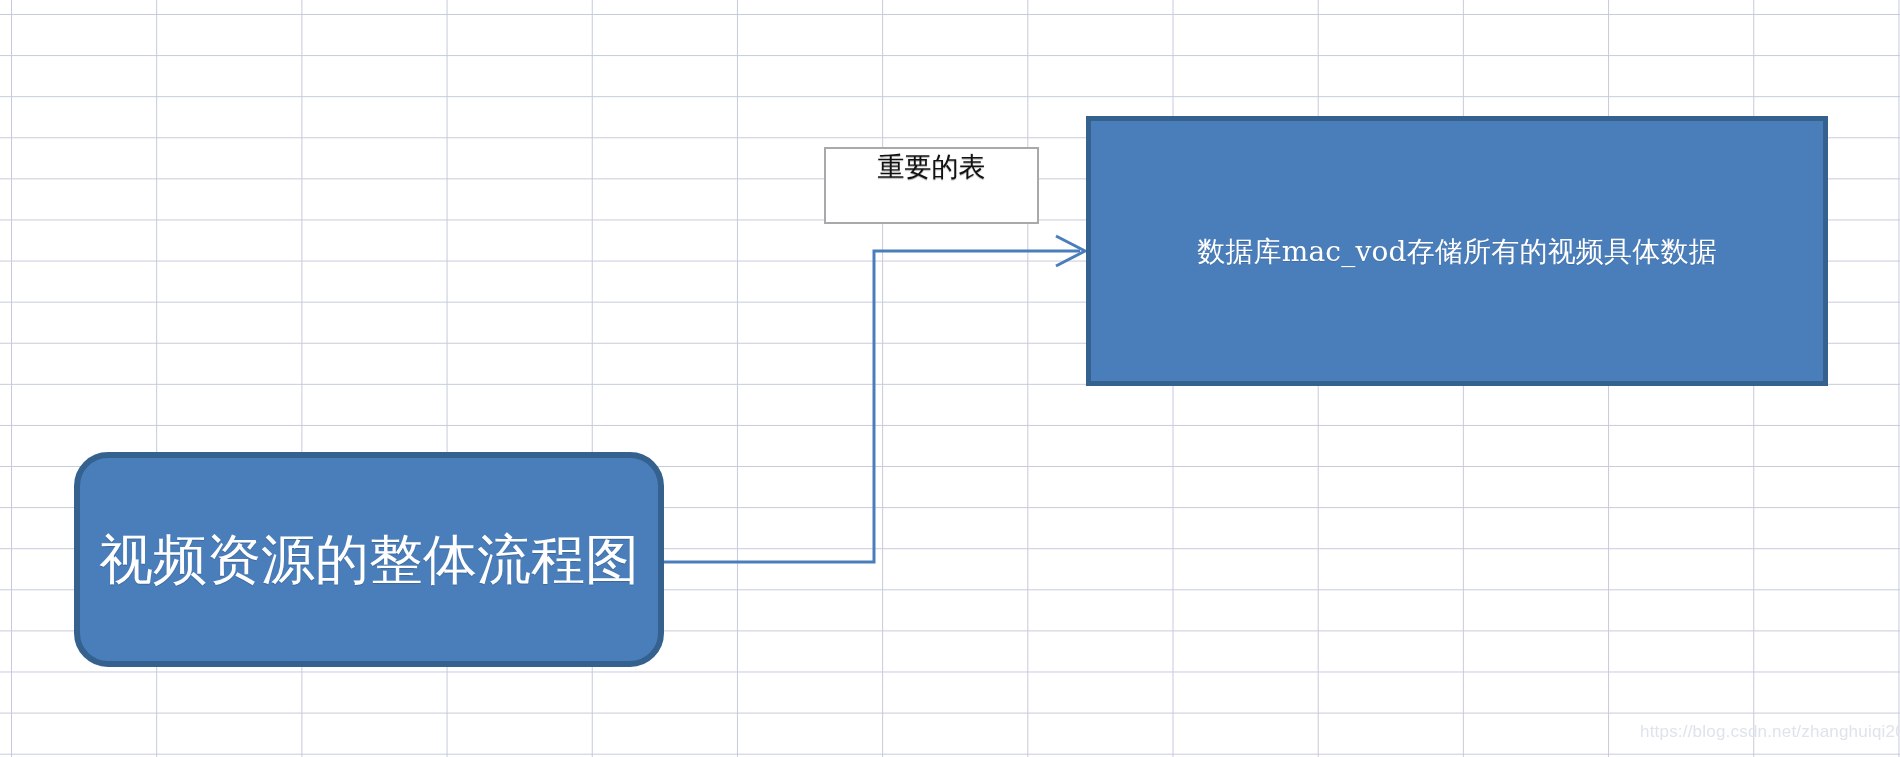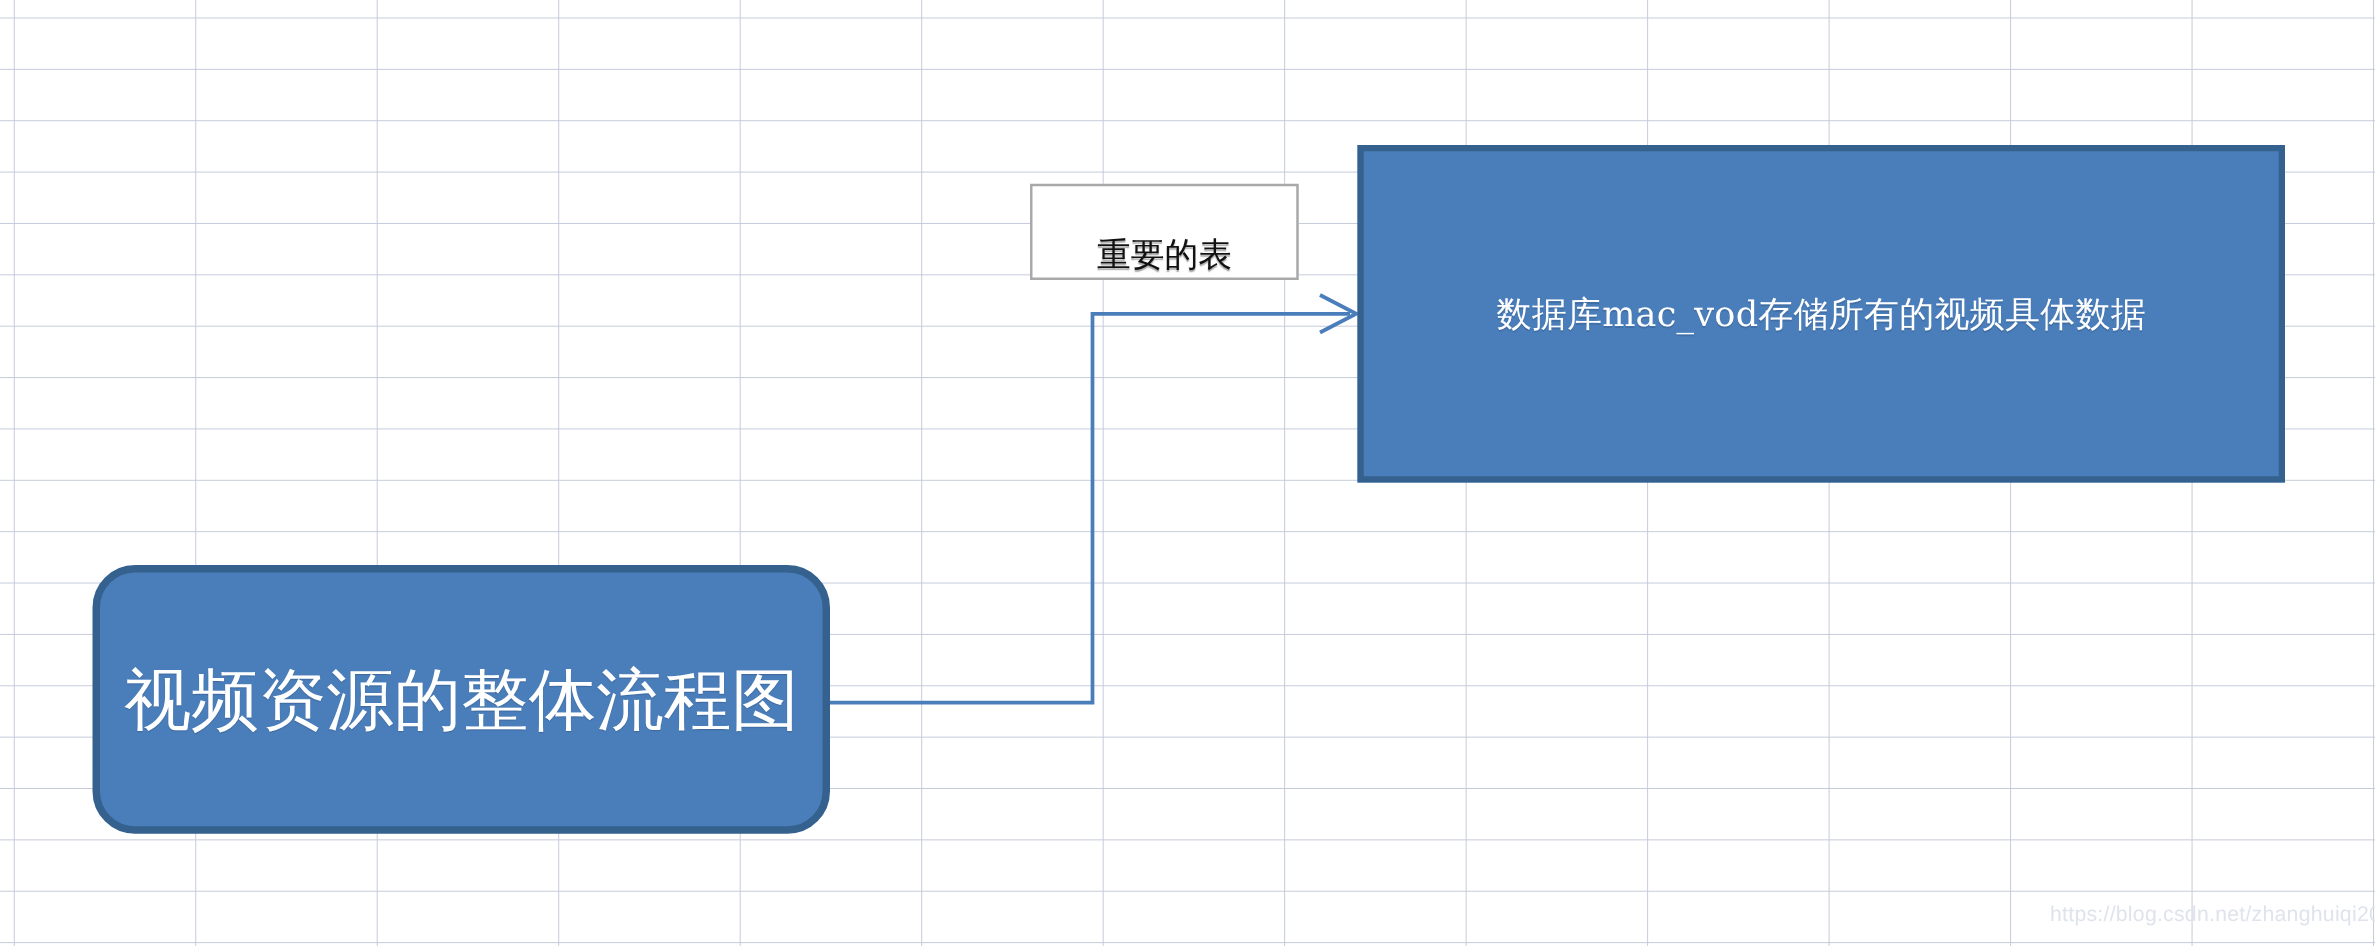--- a/index.html
+++ b/index.html
@@ -86,21 +86,21 @@
 
   
   #note-box {
     left: 824px;
     top: 147px;
     width: 215px;
     height: 77px;
     background: #ffffff;
     border: 2px solid #a9a9a9;
     display: flex;
-    align-items: flex-end;
+    align-items: flex-start;
     justify-content: center;
   }
   #note-box .label {
     color: #111111;
     font-size: 27px;
     font-family: "DejaVu Serif", "Liberation Serif", serif;
     white-space: nowrap;
     text-shadow: 0 1px 1px rgba(0,0,0,0.35);
   }
 

